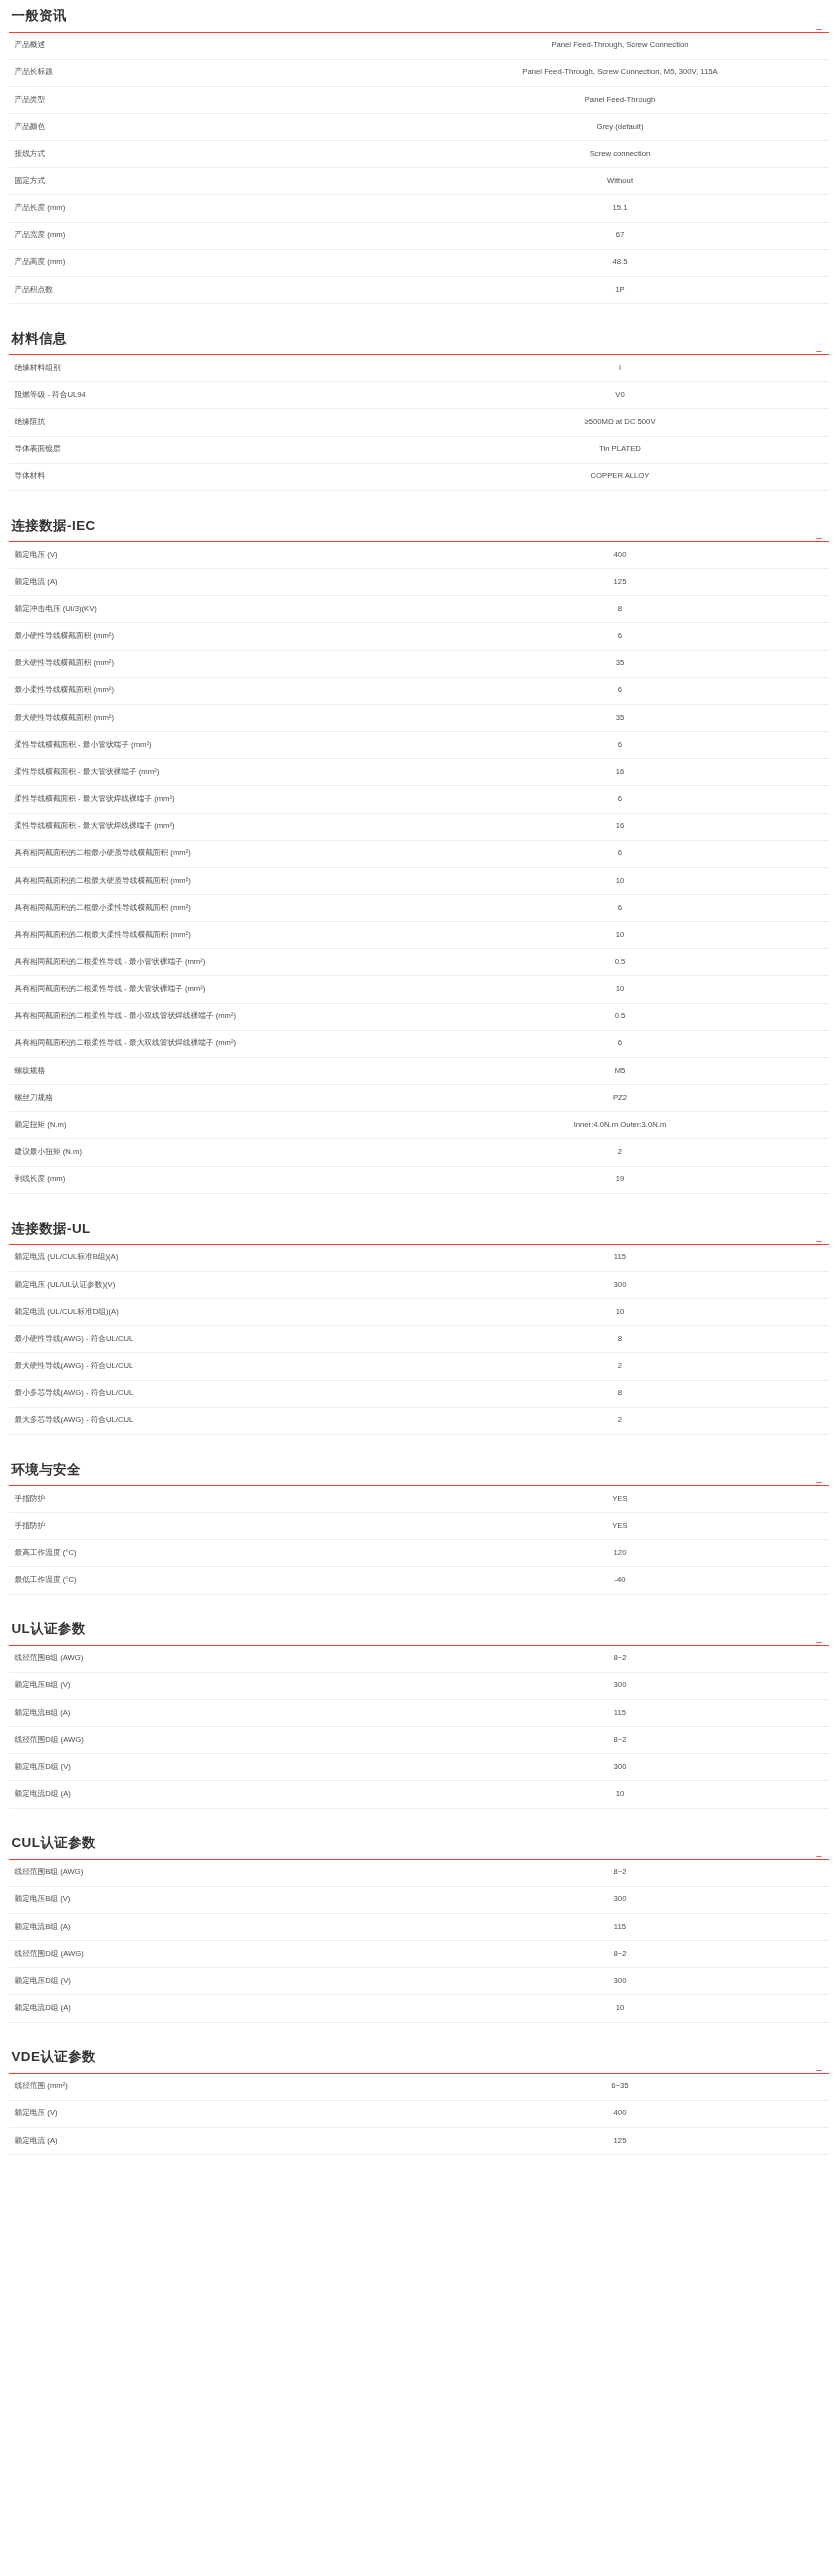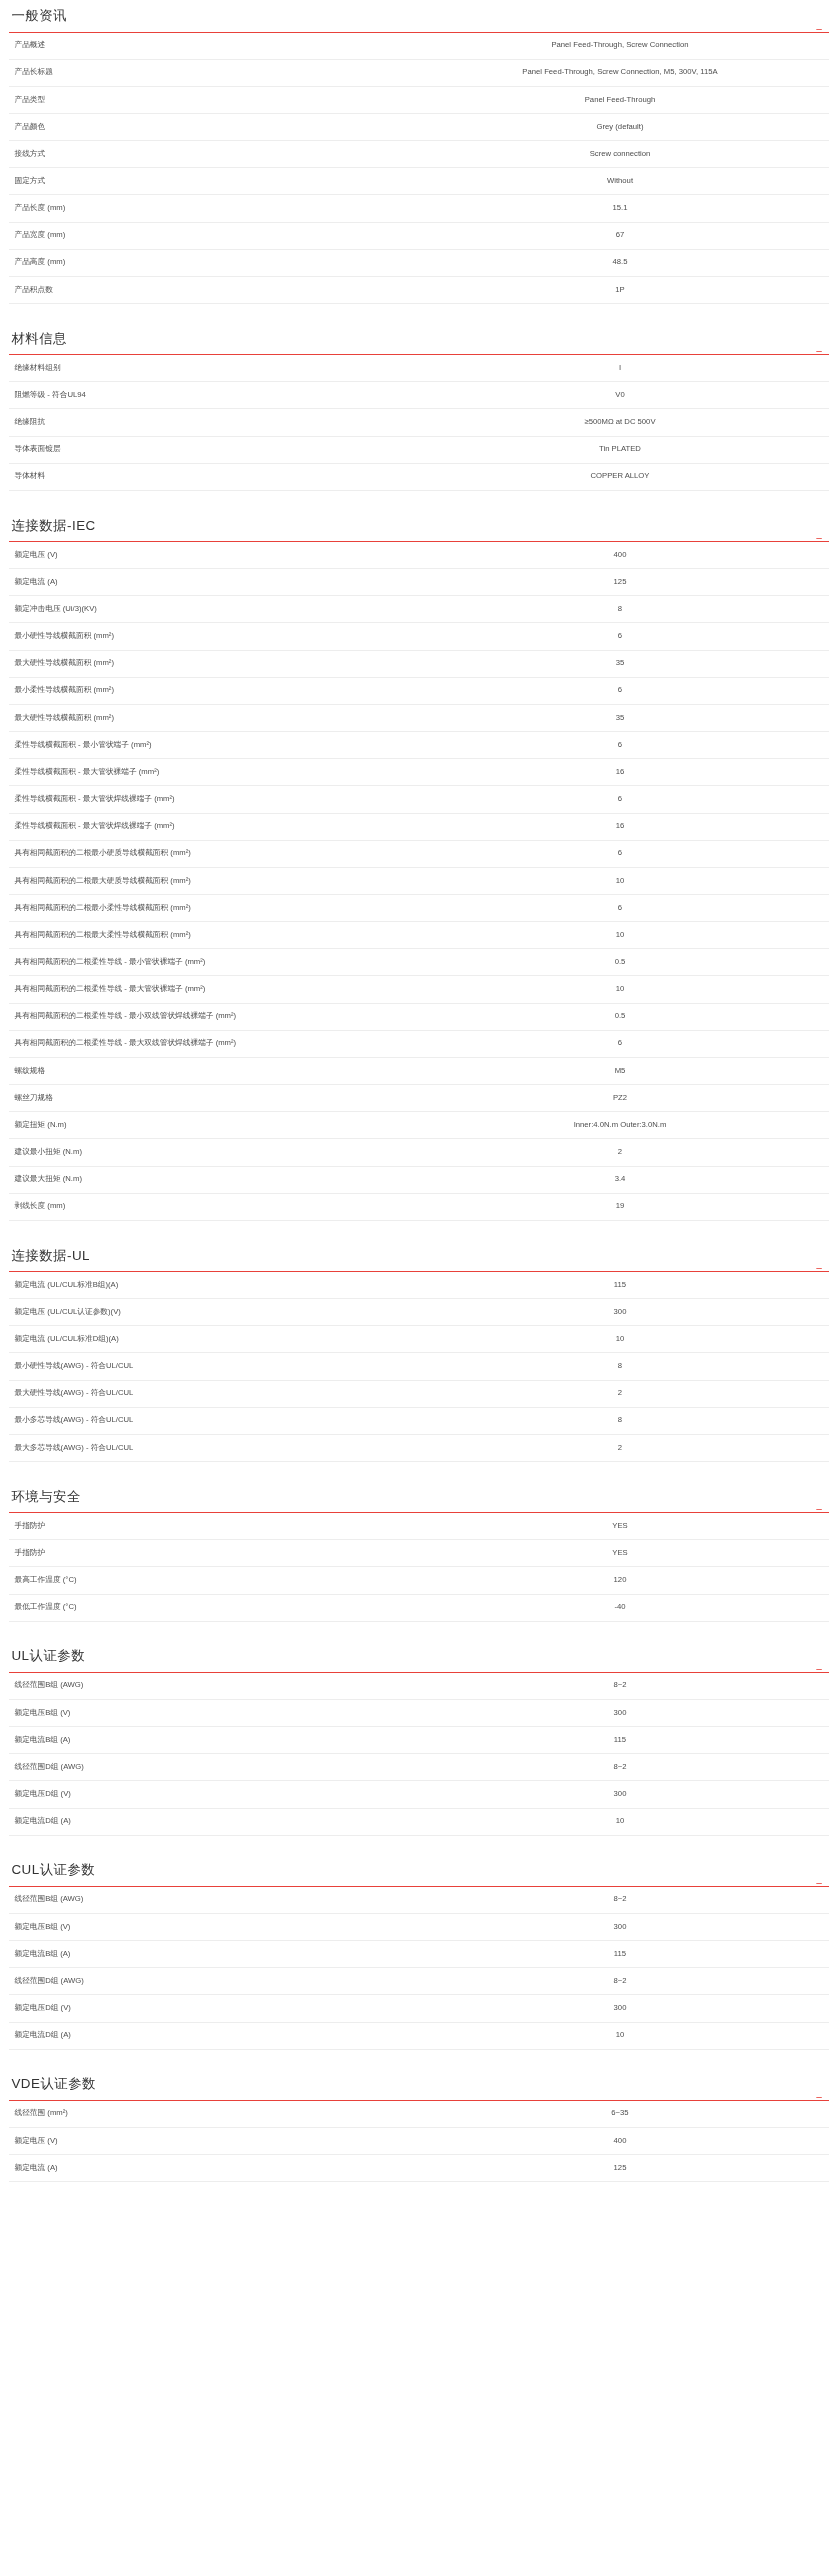--- a/index.html
+++ b/index.html
@@ -21,21 +21,21 @@
   }
   .section-header {
     position: relative;
     padding: 5.2px 0 7.2px 2.1px;
     border-bottom: 1px solid #e8413a;
   }
   .section-title {
     font-size: 13.4px;
     color: #333333;
     letter-spacing: 0.5px;
-    font-weight: normal;
+    font-weight: bold;
     line-height: 1.2;
   }
   .section-collapse {
     position: absolute;
     right: 4.1px;
     bottom: -4.6px;
     width: 11.3px;
     height: 9.3px;
     color: #e8413a;
     font-size: 11.3px;
@@ -248,43 +248,39 @@
             </tr>
             <tr>
               <td class="k">额定扭矩 (N.m)</td>
               <td class="v">Inner:4.0N.m Outer:3.0N.m</td>
             </tr>
             <tr>
               <td class="k">建议最小扭矩 (N.m)</td>
               <td class="v">2</td>
             </tr>
             <tr>
-              <td class="k">建议最大扭矩 (N.m)</td>
-              <td class="v">3.4</td>
-            </tr>
-            <tr>
               <td class="k">剥线长度 (mm)</td>
               <td class="v">19</td>
             </tr>
           </tbody>
         </table>
       </div>
       <div class="section">
         <div class="section-header">
           <div class="section-title">连接数据-UL</div>
           <div class="section-collapse">−</div>
         </div>
         <table class="spec">
           <tbody>
             <tr>
               <td class="k">额定电流 (UL/CUL标准B组)(A)</td>
               <td class="v">115</td>
             </tr>
             <tr>
-              <td class="k">额定电压 (UL/CUL认证参数)(V)</td>
+              <td class="k">额定电压 (UL/UL认证参数)(V)</td>
               <td class="v">300</td>
             </tr>
             <tr>
               <td class="k">额定电流 (UL/CUL标准D组)(A)</td>
               <td class="v">10</td>
             </tr>
             <tr>
               <td class="k">最小硬性导线(AWG) - 符合UL/CUL</td>
               <td class="v">8</td>
             </tr>

